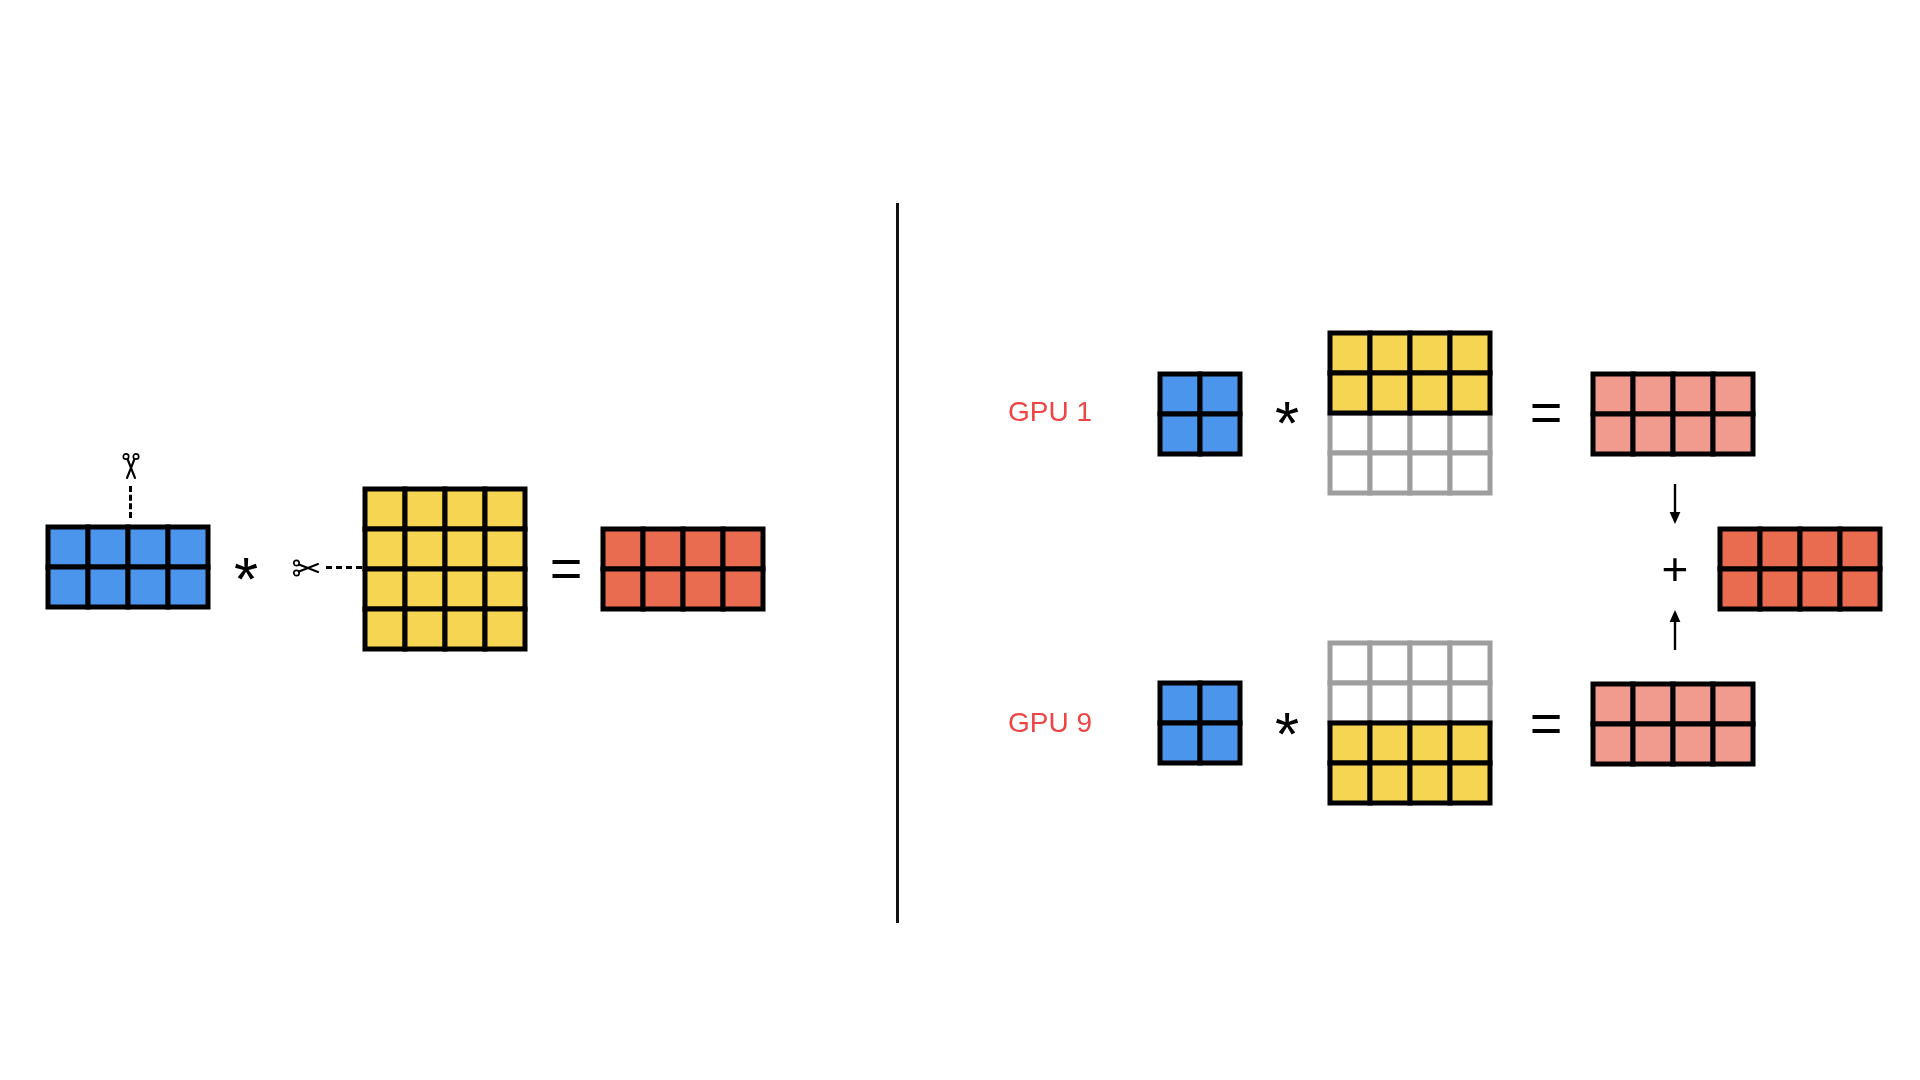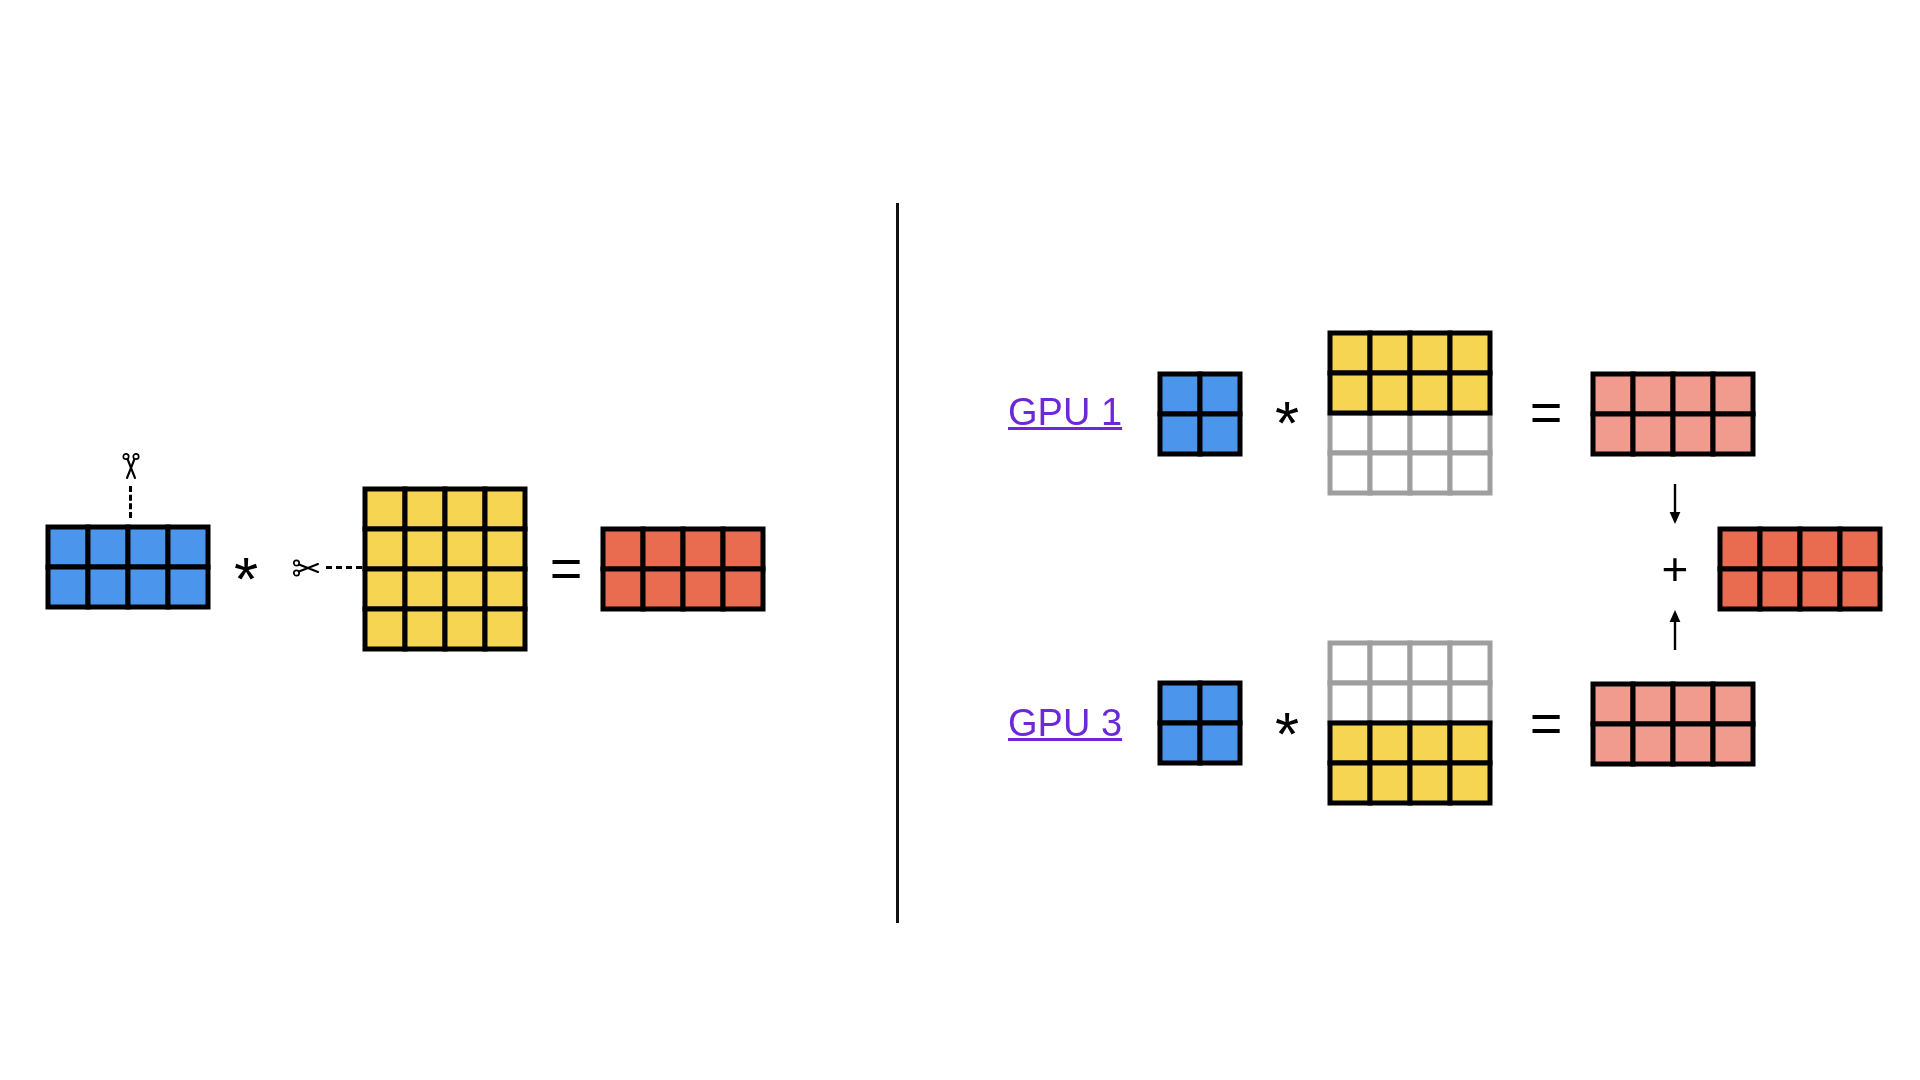--- a/index.html
+++ b/index.html
@@ -11,21 +11,21 @@
   .matrix svg{display:block}
   .op{
     position:absolute;display:flex;align-items:center;justify-content:center;
     width:44px;height:44px;line-height:1;
   }
   .op-star{font-size:62px}
   .op-star span{display:inline-block;transform:translateY(0.18em)}
   .op-eq{font-size:56px}
   .op-plus{font-size:46px}
   .gpu-label{
-    position:absolute;font-size:38px;line-height:36px;white-space:nowrap;color:#6d28d9;text-decoration:underline;
+    position:absolute;font-size:28px;line-height:36px;white-space:nowrap;color:#ef4444;
   }
   .divider{position:absolute;width:2.5px;background:#111}
   .dash-v{position:absolute;width:0;border-left:3px dashed #000}
   .dash-h{position:absolute;height:0;border-top:3px dashed #000}
   .icon{position:absolute;line-height:0}
   .rot-right{transform:rotate(-90deg)}
 </style>
 </head>
 <body>
 
@@ -181,21 +181,21 @@
       <rect x="40" y="0" width="40" height="40" fill="#E96C50" stroke="#000000" stroke-width="5"></rect>
       <rect x="80" y="0" width="40" height="40" fill="#E96C50" stroke="#000000" stroke-width="5"></rect>
       <rect x="120" y="0" width="40" height="40" fill="#E96C50" stroke="#000000" stroke-width="5"></rect>
       <rect x="0" y="40" width="40" height="40" fill="#E96C50" stroke="#000000" stroke-width="5"></rect>
       <rect x="40" y="40" width="40" height="40" fill="#E96C50" stroke="#000000" stroke-width="5"></rect>
       <rect x="80" y="40" width="40" height="40" fill="#E96C50" stroke="#000000" stroke-width="5"></rect>
       <rect x="120" y="40" width="40" height="40" fill="#E96C50" stroke="#000000" stroke-width="5"></rect>
     </svg>
   </div>
 
-<div class="gpu-label" style="left:1008px;top:705px">GPU 3</div>
+<div class="gpu-label" style="left:1008px;top:705px">GPU 9</div>
 
 <div class="matrix" style="left:1157px;top:680px">
     <svg width="86" height="86" viewBox="-3 -3 86 86">
       <rect x="0" y="0" width="40" height="40" fill="#4B95EC" stroke="#000000" stroke-width="5"></rect>
       <rect x="40" y="0" width="40" height="40" fill="#4B95EC" stroke="#000000" stroke-width="5"></rect>
       <rect x="0" y="40" width="40" height="40" fill="#4B95EC" stroke="#000000" stroke-width="5"></rect>
       <rect x="40" y="40" width="40" height="40" fill="#4B95EC" stroke="#000000" stroke-width="5"></rect>
     </svg>
   </div>
 

